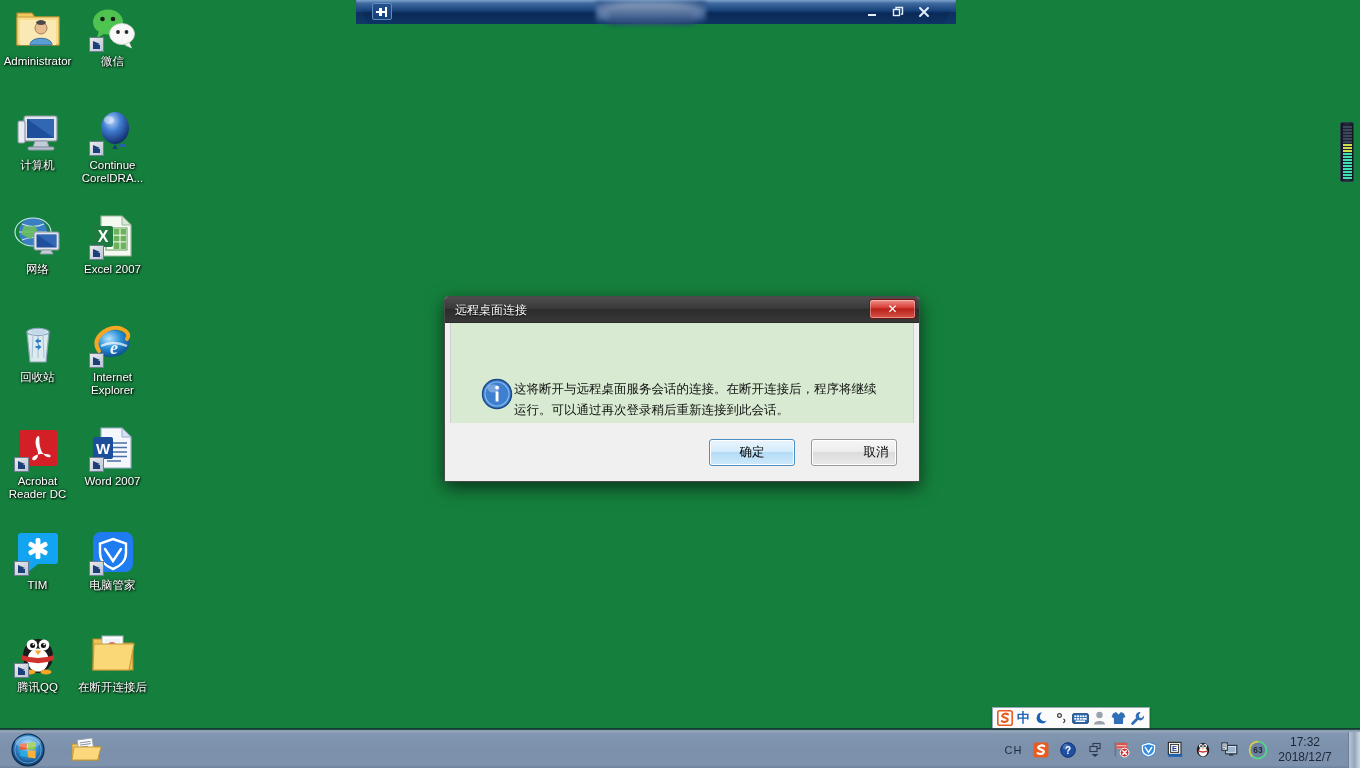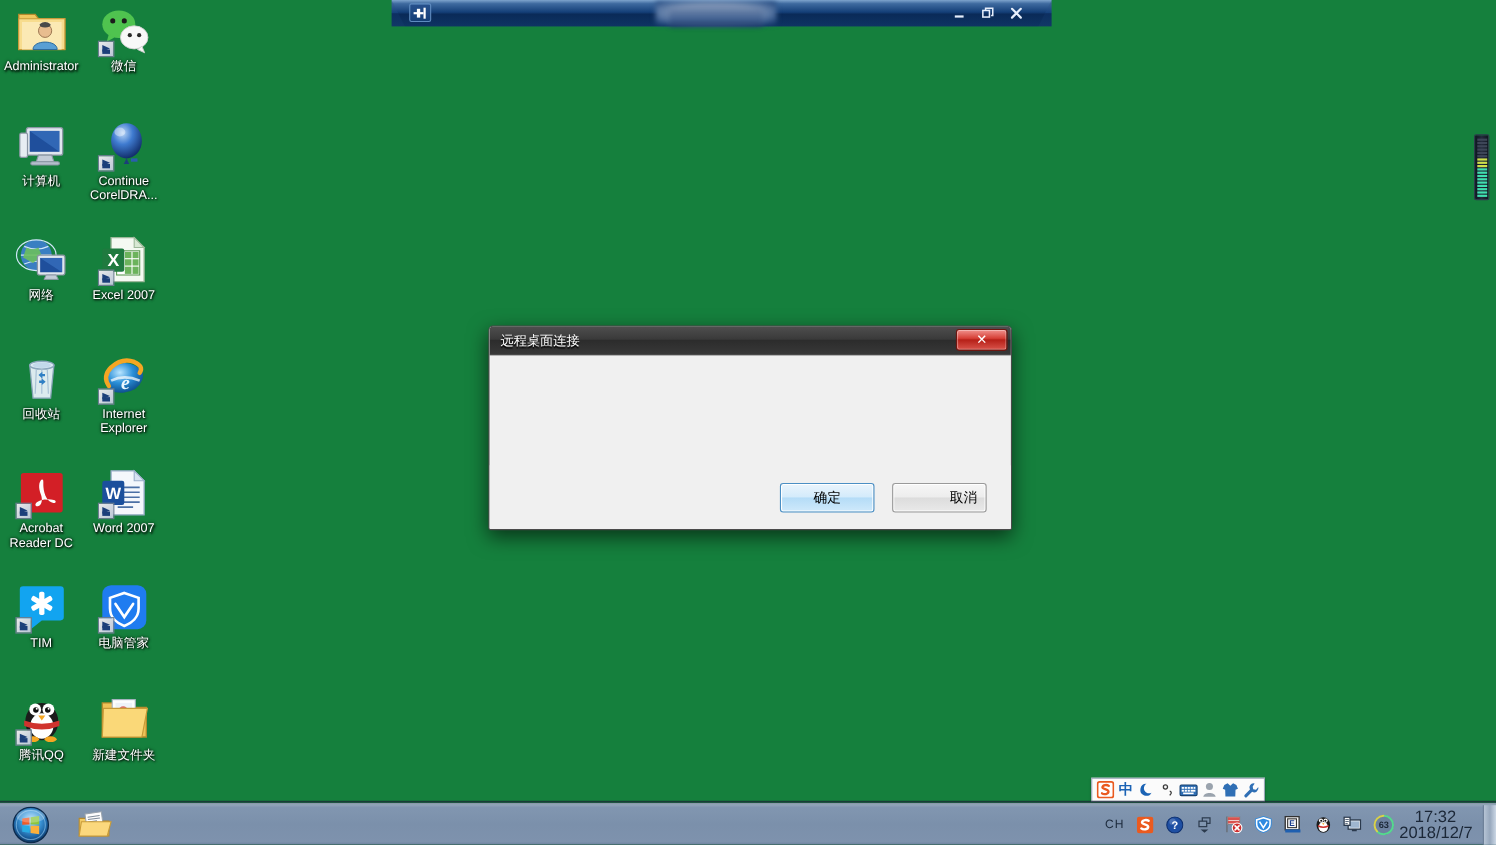--- a/index.html
+++ b/index.html
@@ -165,21 +165,21 @@
     position:absolute; left:70px; top:5px; width:32px; height:30px; cursor:default;
   }
   .tray {
     position:absolute; right:92px; top:0; height:37px;
     display:flex; align-items:center; gap:10px;
   }
   .tray .ti { width:17px; height:17px; display:flex; align-items:center; justify-content:center; cursor:default; }
   .tray .ch { font-size:11px; color:#1c2a3c; letter-spacing:1px; }
   .clock {
     position:absolute; right:22px; top:4px; width:66px; text-align:center;
-    color:#1b2737; font-size:15px; line-height:15px; cursor:default;
+    color:#1b2737; font-size:12px; line-height:15px; cursor:default;
   }
   .show-desktop {
     position:absolute; right:0; top:1px; width:12px; height:37px;
     background:linear-gradient(to right,#b6c4d5,#97a8bd,#cbd7e5);
     border-left:1px solid #6c7f97;
     cursor:default;
   }
 </style>
 </head>
 <body>
@@ -398,21 +398,21 @@
     <path d="M4 9 L17 9 L20 13 L44 13 L44 40 L4 40 Z" fill="#efc257" stroke="#b48a2c" stroke-width="1.2"></path>
     <rect x="13" y="6" width="21" height="28" fill="#fdfdfd" stroke="#a6b2c0" stroke-width="1"></rect>
     <rect x="16" y="9" width="15" height="22" fill="#eef3f8"></rect>
     <circle cx="23" cy="16" r="4" fill="#d9534f" opacity="0.85"></circle>
     <g stroke="#9aa6b4" stroke-width="0.9">
               <line x1="16" y1="24" x2="31" y2="24"></line>
               <line x1="16" y1="27" x2="31" y2="27"></line>
             </g>
     <path d="M5 14 L45 14 L40 40 L4 40 Z" fill="#fad878" stroke="#c79a38" stroke-width="1.1"></path>
   </svg></div>
-        <div class="label">新建文件夹</div>
+        <div class="label">在断开连接后</div>
       </div>
     </div>
 
   <div class="gadget" id="gadget">
       <div class="seg on"></div>
       <div class="seg on"></div>
       <div class="seg on"></div>
       <div class="seg on"></div>
       <div class="seg on"></div>
       <div class="seg on"></div>
@@ -427,20 +427,32 @@
       <div class="seg"></div>
       <div class="seg"></div>
       <div class="seg"></div>
       <div class="seg"></div>
     </div>
 
   <div class="dialog">
     <div class="dlg-title">
       <span class="t">远程桌面连接</span>
       <span class="dlg-close">✕</span>
+    </div>
+    <div class="dlg-body">
+      <span class="dlg-icon">
+        <svg width="32" height="32" viewBox="0 0 32 32">
+          <circle cx="16" cy="16" r="14.5" fill="#3f7fd0" stroke="#1b4a86" stroke-width="1.4"></circle>
+          <circle cx="16" cy="16" r="12" fill="none" stroke="#8fc2f2" stroke-width="1.2" opacity="0.85"></circle>
+          <ellipse cx="12.5" cy="10.5" rx="6" ry="4" fill="#ffffff" opacity="0.30"></ellipse>
+          <rect x="14.6" y="13.5" width="2.9" height="10" rx="0.6" fill="#fff"></rect>
+          <circle cx="16.05" cy="9.6" r="1.9" fill="#fff"></circle>
+        </svg>
+      </span>
+      <div class="dlg-text">这将断开与远程桌面服务会话的连接。在断开连接后，程序将继续运行。可以通过再次登录稍后重新连接到此会话。</div>
     </div>
     <div class="dlg-footer">
       <div class="btn btn-default">确定</div>
       <div class="btn btn-normal">取消</div>
     </div>
   </div>
 
   <div class="langbar">
     <span class="li">
       <svg width="16" height="16" viewBox="0 0 16 16">

